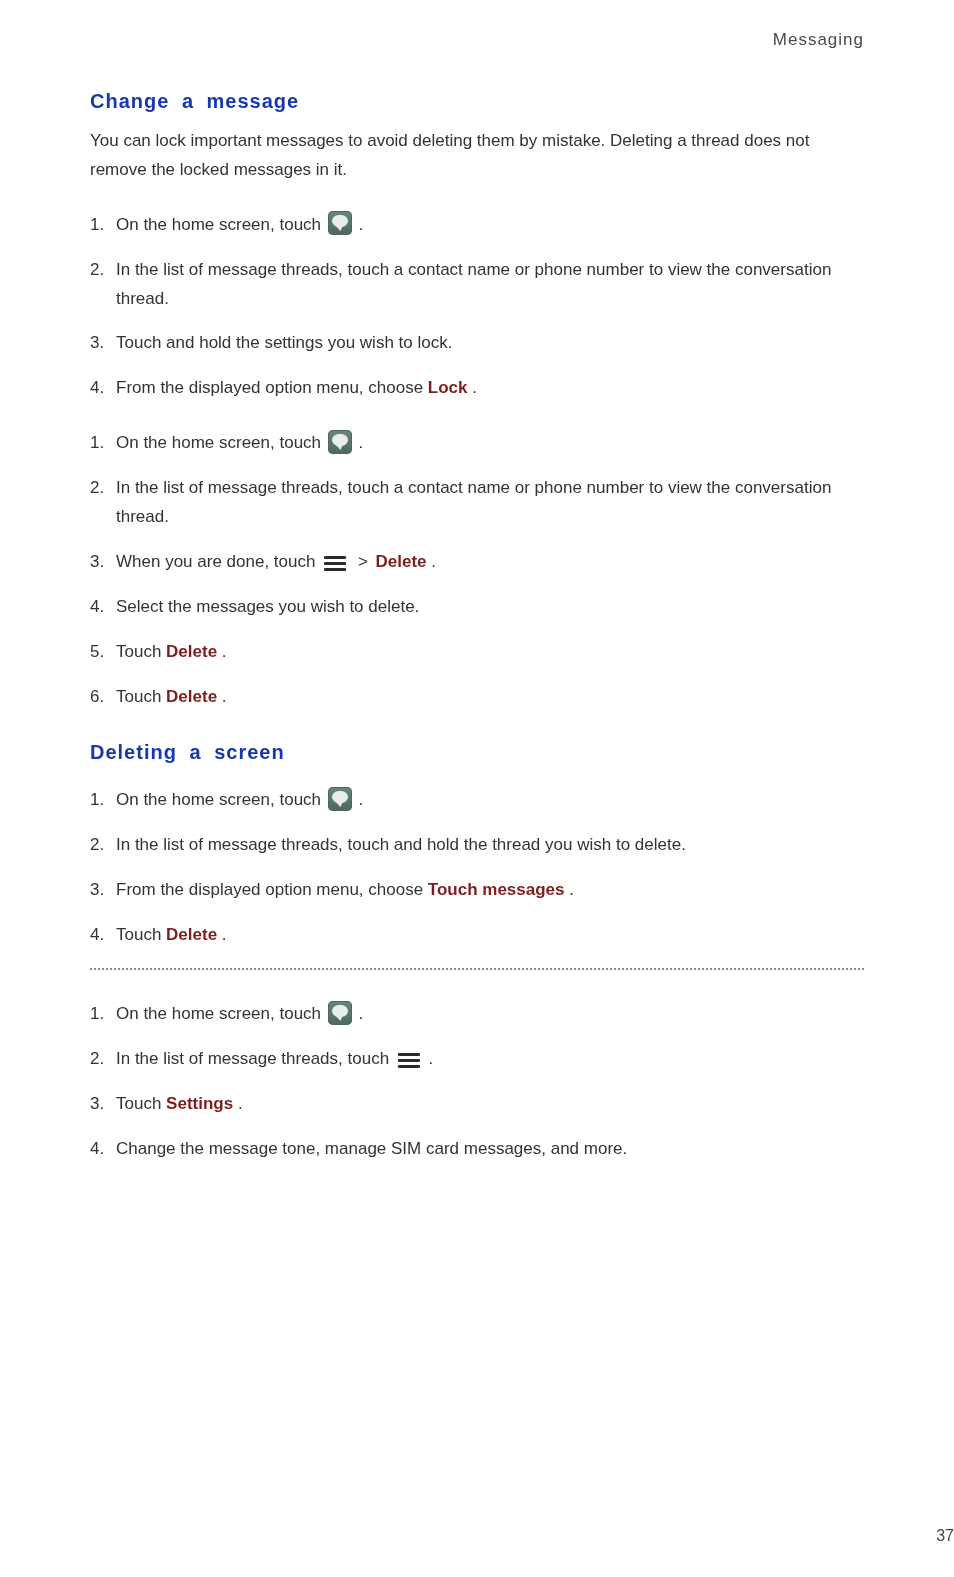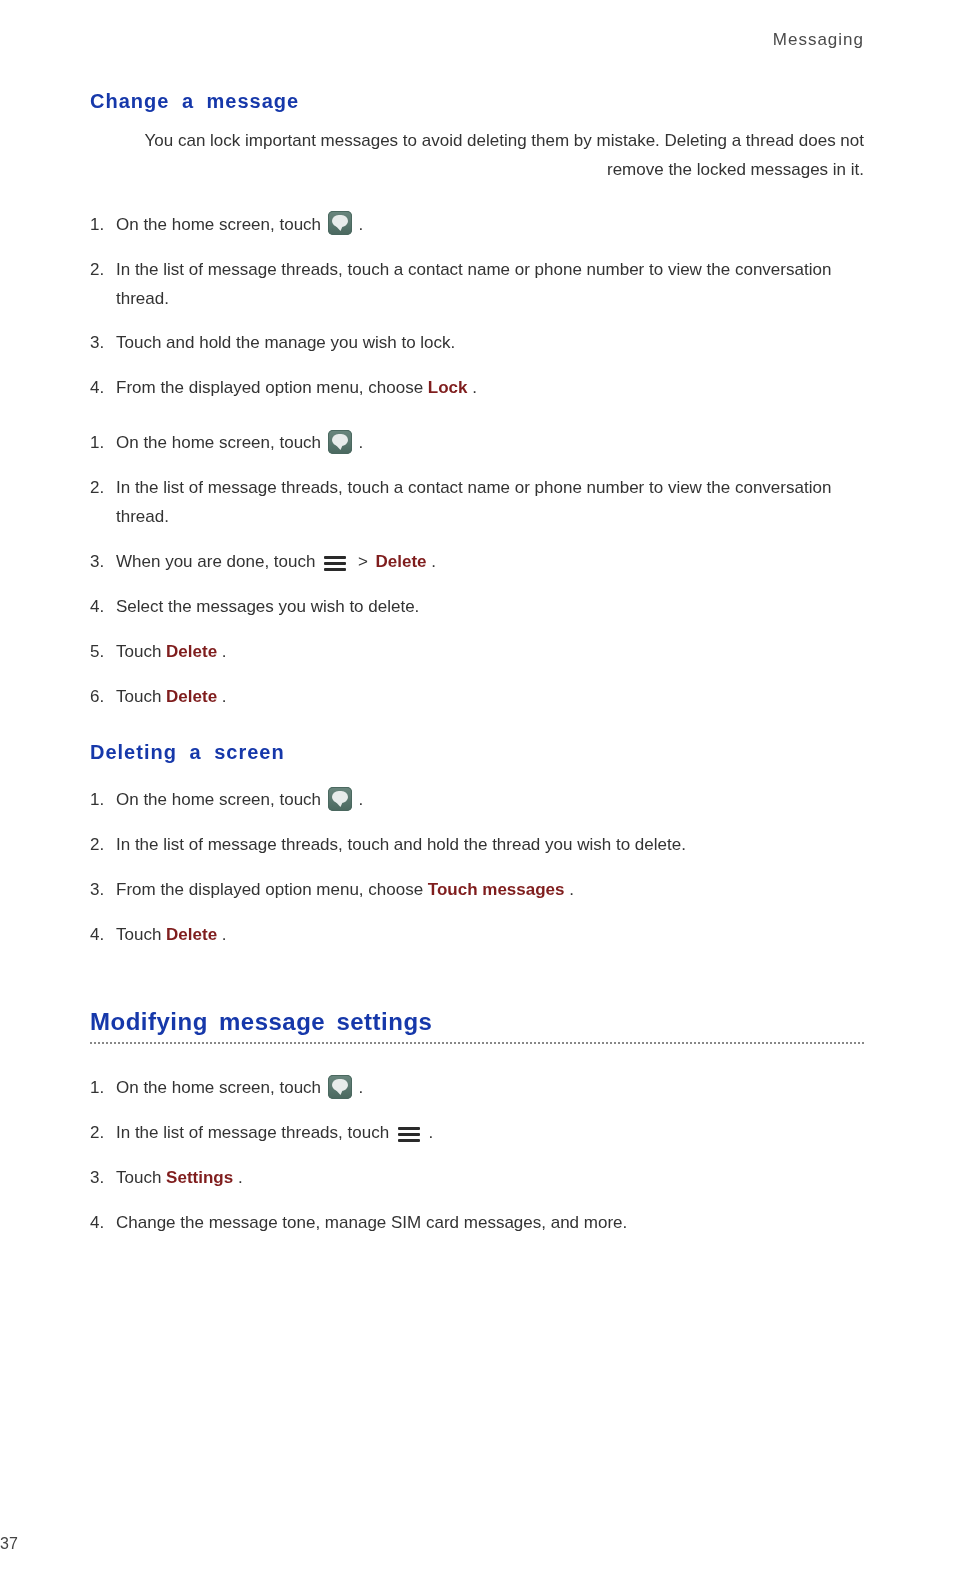--- a/index.html
+++ b/index.html
@@ -42,21 +42,20 @@
   .dotted-rule {
     border: none;
     border-top: 2px dotted #888;
     margin: 6px 0 22px 0;
   }
   .para {
     font-size: 17px;
     line-height: 1.7;
     color: #333;
     margin: 8px 0 18px 0;
-    text-align: right;
   }
   ol.steps {
     list-style: none;
     padding: 0;
     margin: 0 0 10px 0;
     counter-reset: step;
   }
   ol.steps > li {
     counter-increment: step;
     font-size: 17px;
@@ -121,43 +120,43 @@
     height: 3px;
     background: #2a2a2a;
     border-radius: 1px;
   }
   .menu-icon::before { top: 0; }
   .menu-icon span    { top: 6px; display: block; }
   .menu-icon::after  { top: 12px; }
   .gt { margin: 0 3px; }
   .page-number {
     position: absolute;
-    bottom: 24px;
+    bottom: 32px;
     left: 0; right: 0;
-    text-align: left;
+    text-align: right;
     font-size: 16px;
     color: #444;
   }
 </style>
 </head>
 <body>
 
 <div class="page">
   <div class="header">Messaging</div>
 
   <div class="section-h3">Change  a  message</div>
   <div class="para">You can lock important messages to avoid deleting them by mistake. Deleting a thread does not remove the locked messages in it.</div>
   <ol class="steps">
     <li>
       <span>On the home screen, touch </span>
       <span class="icon msg-icon"></span>
       <span> .</span>
     </li>
     <li>In the list of message threads, touch a contact name or phone number to view the conversation thread.</li>
-    <li>Touch and hold the manage you wish to lock.</li>
+    <li>Touch and hold the settings you wish to lock.</li>
     <li>
       <span>From the displayed option menu, choose </span>
       <span class="bold">Lock</span>
       <span>.</span>
     </li>
   </ol>
 
   <ol class="steps">
     <li>
       <span>On the home screen, touch </span>
@@ -198,21 +197,20 @@
       <span class="bold">Touch messages</span>
       <span>.</span>
     </li>
     <li>
       <span>Touch </span>
       <span class="bold">Delete</span>
       <span>.</span>
     </li>
   </ol>
 
-  <div class="section-h2">Modifying message settings</div>
   <hr class="dotted-rule">
   <ol class="steps">
     <li>
       <span>On the home screen, touch </span>
       <span class="icon msg-icon"></span>
       <span> .</span>
     </li>
     <li>
       <span>In the list of message threads, touch </span>
       <span class="icon menu-icon"><span></span></span>

